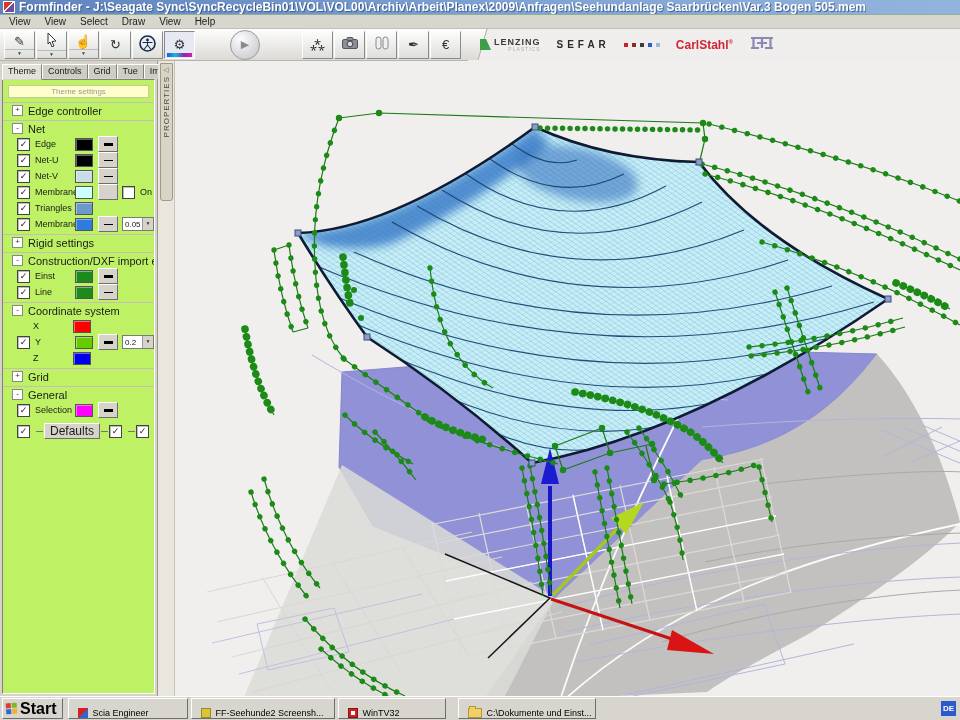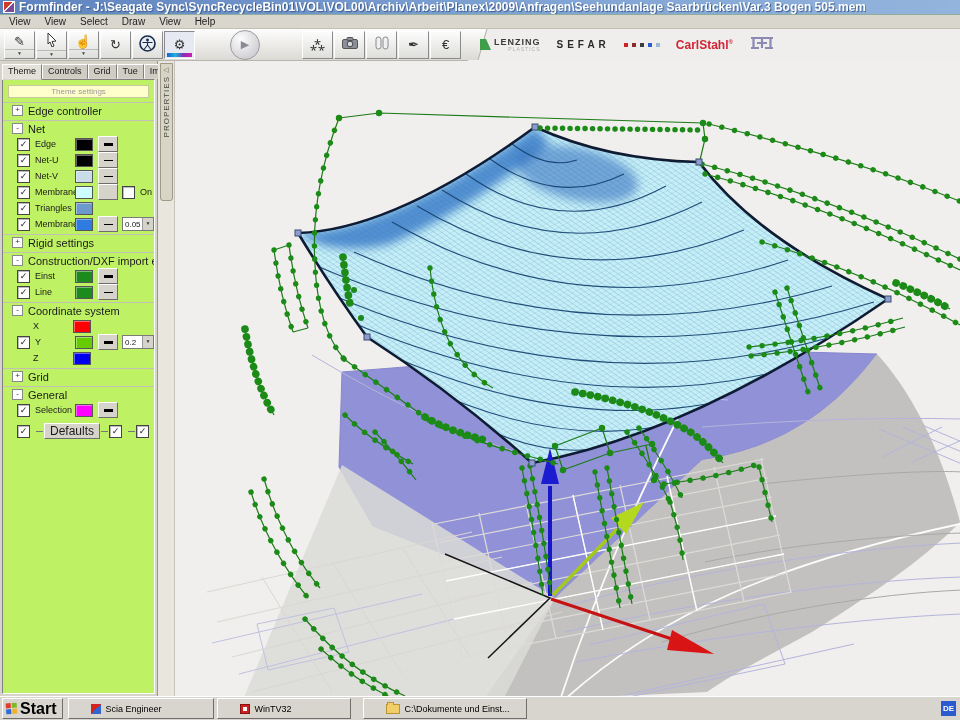--- a/index.html
+++ b/index.html
@@ -70,21 +70,21 @@
   .proptab .tri{font-size:7px;color:#6a6a5a;line-height:8px;}
   .proptab .vtxt{writing-mode:vertical-rl;transform:rotate(180deg);font-size:8px;letter-spacing:1px;color:#4a4a42;margin-top:2px;}
 
   .viewport{flex:1;min-width:0;background:#f0efed;}
 
   
   .taskbar{height:23px;background:#d8d5ce;border-top:1px solid #fff;display:flex;align-items:center;padding:0 2px;flex:none;}
   .startbtn{height:19px;padding:0 6px 0 3px;display:flex;align-items:center;gap:3px;background:#d8d5ce;border:1px solid;border-color:#fff #6d6d6d #6d6d6d #fff;font-size:16px;font-weight:bold;flex:none;margin-right:5px;}
   .winflag{width:11px;height:11px;display:grid;grid-template-columns:5px 5px;grid-template-rows:5px 5px;gap:1px;transform:rotate(-4deg);}
   .winflag i{display:block;}
-  .task{height:19px;display:flex;align-items:center;gap:4px;padding:0 22px;background:#d8d5ce;border:1px solid;border-color:#fff #6d6d6d #6d6d6d #fff;font-size:9px;white-space:nowrap;overflow:hidden;flex:none;margin-right:3px;}
+  .task{height:19px;display:flex;align-items:flex-end;gap:4px;padding:0 9px;background:#d8d5ce;border:1px solid;border-color:#fff #6d6d6d #6d6d6d #fff;font-size:9px;white-space:nowrap;overflow:hidden;flex:none;margin-right:3px;}
   .task.active{border-color:#6d6d6d #fff #fff #6d6d6d;background:#e9e7e1;font-weight:bold;}
   .task .ticon{width:10px;height:10px;flex:none;}
   .ticon.scia{background:linear-gradient(135deg,#d22222 50%,#3366cc 50%);}
   .ticon.ff{border-radius:50%;border:2px solid #8a9ab0;background:#f0f4f8;box-sizing:border-box;}
   .ticon.shot{background:#d9c53a;border:1px solid #9a8a20;box-sizing:border-box;}
   .ticon.wintv{background:#cc2222;border:1px solid #881111;box-sizing:border-box;position:relative;}
   .ticon.wintv::after{content:"";position:absolute;left:2px;top:2px;width:4px;height:4px;background:#fff;}
   .folder{width:12px;height:8px;background:#f0cf6a;border:1px solid #b89530;position:relative;flex:none;}
   .folder::before{content:"";position:absolute;top:-3px;left:0;width:5px;height:2px;background:#f0cf6a;border:1px solid #b89530;border-bottom:none;}
   .tray{margin-left:auto;display:flex;align-items:flex-end;padding-right:2px;}
@@ -599,20 +599,24 @@
           <i style="background:#7db82a"></i>
           <i style="background:#2a6cd4"></i>
           <i style="background:#f0b12c"></i>
       </span>
       <span>Start</span>
     </div>
     <div class="task" style="width:100px">
       <span class="ticon scia"></span>
       <span>Scia Engineer</span>
     </div>
+    <div class="task" style="width:124px">
+      <span class="ticon shot"></span>
+      <span>FF-Seehunde2 Screensh...</span>
+    </div>
     <div class="task" style="width:88px">
       <span class="ticon wintv"></span>
       <span>WinTV32</span>
     </div>
     <div class="task" style="width:118px;margin-left:9px">
       <span class="folder"></span>
       <span>C:\Dokumente und Einst...</span>
     </div>
     <div class="tray">
       <div class="lang">DE</div>

